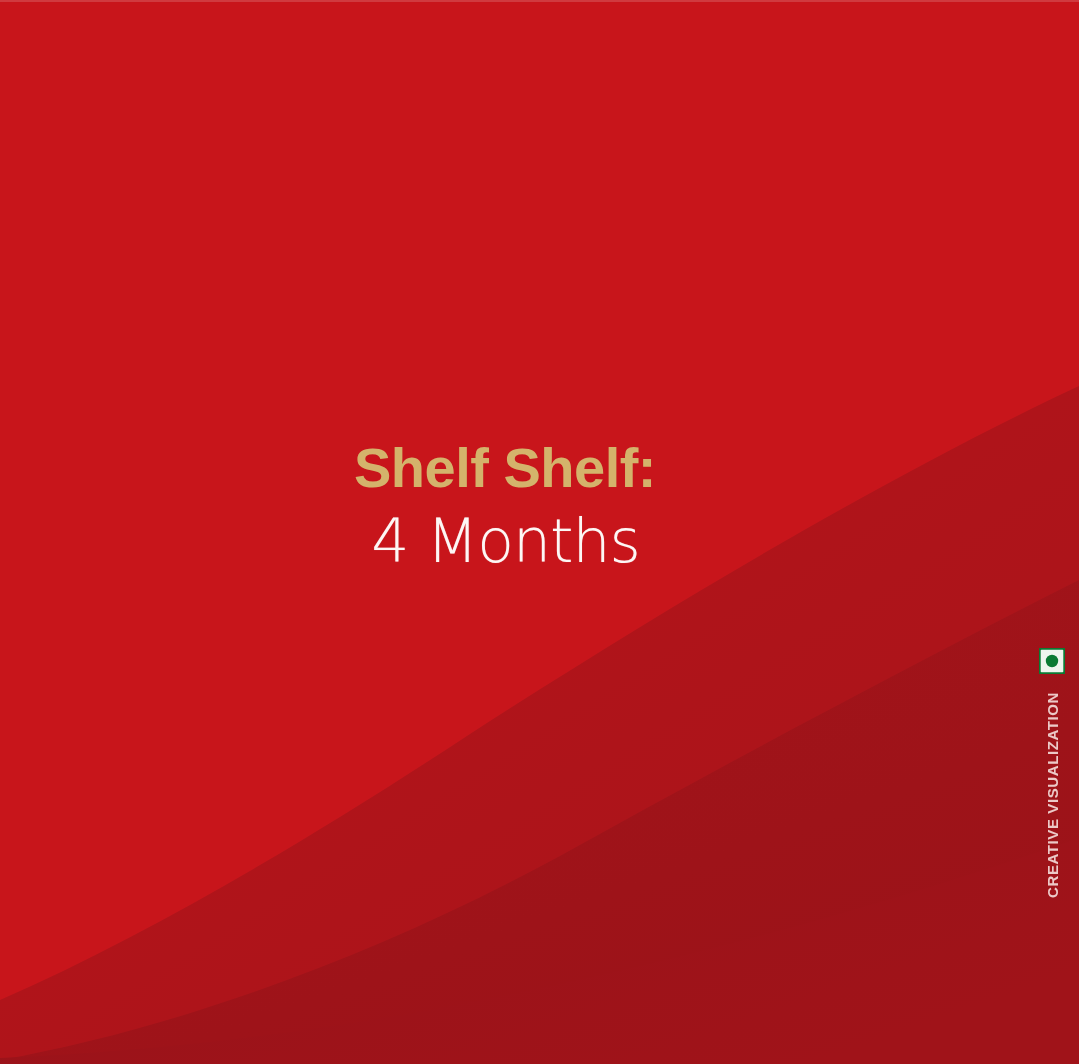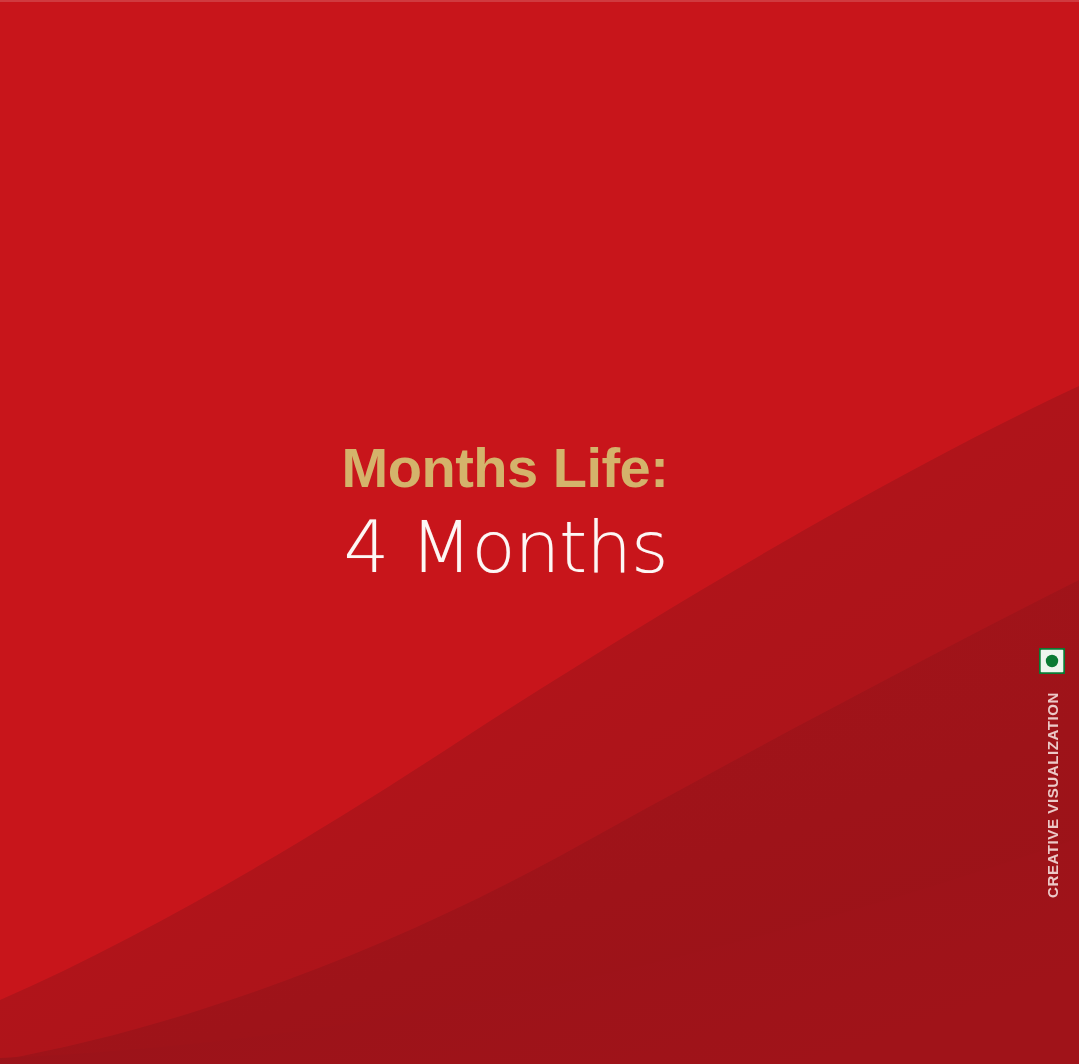--- a/index.html
+++ b/index.html
@@ -58,21 +58,21 @@
     letter-spacing: -0.5px;
     color: #D4B36B;
     margin: 0;
     padding: 0;
   }
 
   .headline {
     display: block;
     font-family: "DejaVu Sans", sans-serif;
     font-weight: 300;
-    font-size: 72px;
+    font-size: 60px;
     line-height: 1.05;
     letter-spacing: -1px;
     color: #FDF7F5;
     margin: 14px 0 0 1px;
     padding: 0;
     text-shadow: 0 0 1px rgba(255,255,255,0.35);
   }
 
   
   .right-rail {
@@ -143,21 +143,21 @@
 
     <path fill="url(#gradDeep)" d="M1079,838
              C 900,900 680,964 440,1008
              C 290,1036 140,1052 0,1058
              L 0,1064 L 1079,1064 Z"></path>
   </svg>
 
   <div class="top-hairline"></div>
 
   <div class="headline-block">
-    <span class="eyebrow">Months Life:</span>
+    <span class="eyebrow">Shelf Shelf:</span>
     <span class="headline">4 Months</span>
   </div>
 
   <div class="right-rail">
 
     <svg class="veg-mark" viewBox="0 0 26 26">
       <rect x="0.5" y="0.5" width="25" height="25" rx="2" ry="2" fill="#EFF5EE" stroke="#0B7A33" stroke-width="2.4"></rect>
       <circle cx="13" cy="13" r="6.2" fill="#0B7A33"></circle>
     </svg>
 

